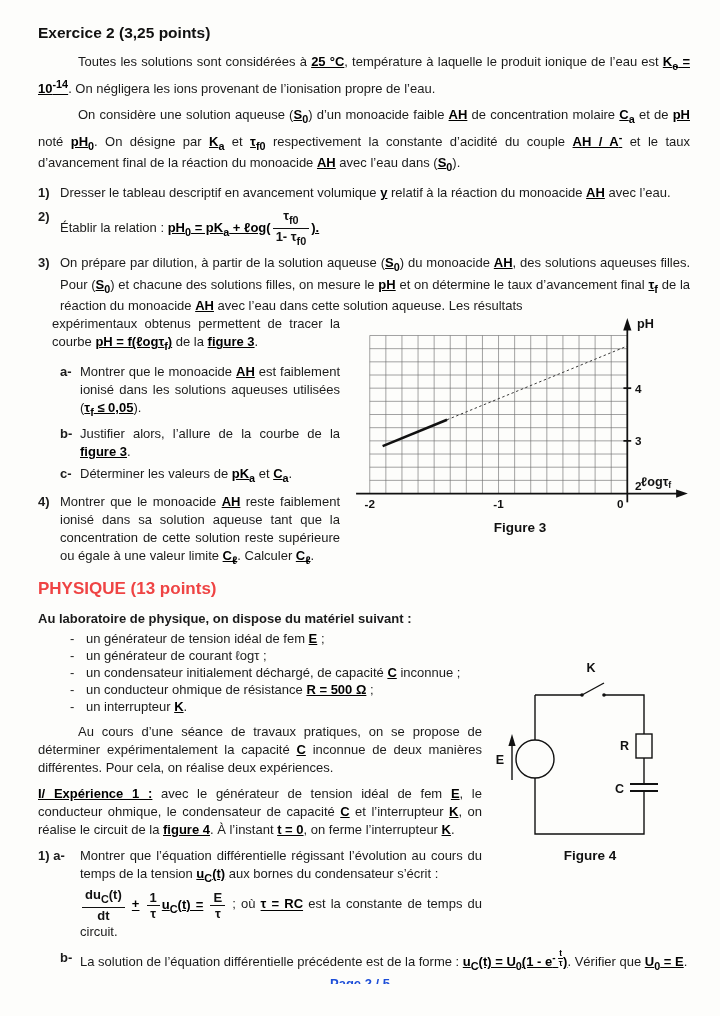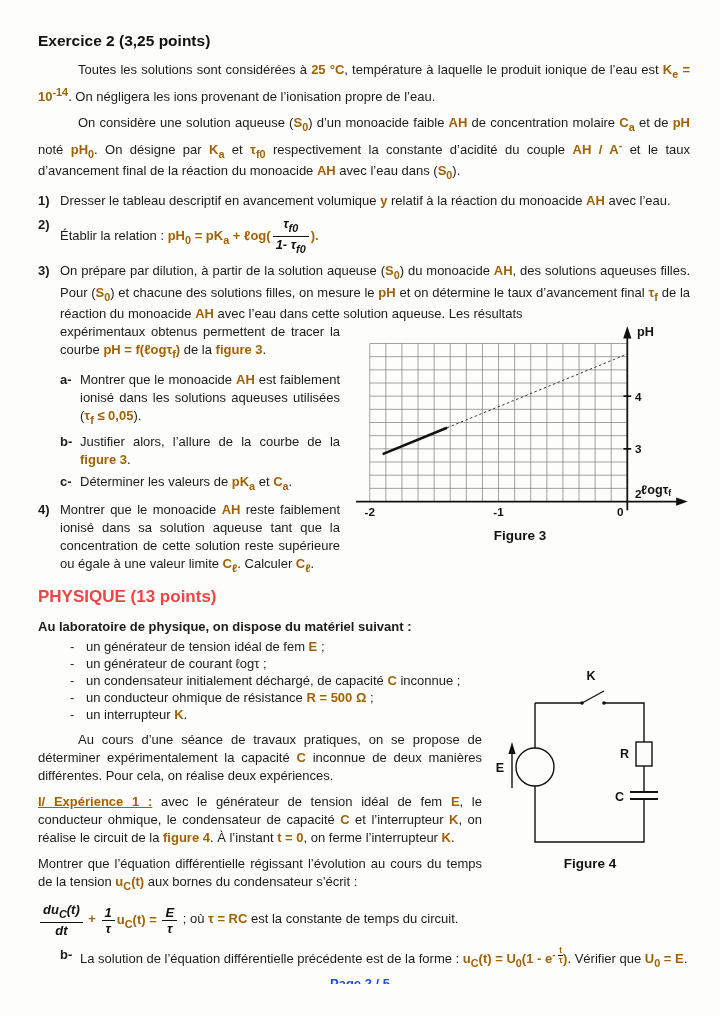--- a/index.html
+++ b/index.html
@@ -1,31 +1,31 @@
 <!DOCTYPE html>
 <html><head>
 <meta charset="utf-8">
 <style>
   html,body{margin:0;padding:0;background:#fdfdfb;}
   body{width:720px;font-family:"Liberation Sans","DejaVu Sans",sans-serif;color:#1b1b1b;font-size:13px;}
-  .page{position:relative;box-sizing:border-box;width:720px;height:984px;padding:32px 30px 0 38px;overflow:hidden;background:#fdfdfb;}
+  .page{position:relative;box-sizing:border-box;width:720px;height:984px;padding:24px 30px 0 38px;overflow:hidden;background:#fdfdfb;}
   p,div.txt{margin:0 0 8px;line-height:18px;text-align:justify;}
   .indent{text-indent:40px;}
-  b{font-weight:700;color:#a16207;}
+  b{font-weight:700;color:#000000;text-decoration:underline;}
   h2.sec{font-size:15.5px;font-weight:700;margin:0 0 11px;color:#111;}
   h1.phys{font-size:17px;font-weight:700;margin:10px 0 11px;clear:both;color:#ef4444;}
   .qitem{display:flex;margin-bottom:6px;text-align:justify;line-height:18px;}
   .qnum{flex:0 0 22px;font-weight:700;}
   .qnum-w{flex:0 0 42px;font-weight:700;}
   .qbody{flex:1;}
-  .cont{margin-left:22px;line-height:18px;text-align:justify;margin-bottom:8px;}
+  .cont{margin-left:14px;line-height:18px;text-align:justify;margin-bottom:8px;}
   .sub{display:flex;margin-left:22px;margin-bottom:4px;line-height:18px;text-align:justify;}
   .subnum{flex:0 0 20px;font-weight:700;}
   .subbody{flex:1;}
-  .frac{display:inline-block;vertical-align:middle;text-align:center;font-weight:700;margin:0 2px;line-height:15px;color:#111;font-style:italic;}
+  .frac{display:inline-block;vertical-align:middle;text-align:center;font-weight:700;margin:0 2px;line-height:15px;color:#111;}
   .fn{display:block;border-bottom:1.4px solid #111;padding:0 3px;}
   .fd{display:block;padding:0 3px;}
   .sfrac{display:inline-block;font-size:8.5px;text-align:center;vertical-align:middle;line-height:9px;}
   .sfn{display:block;border-bottom:1px solid #111;padding:0 1px;}
   .sfd{display:block;}
   sup.esup{font-size:10px;}
   .fig3-float{float:right;width:340px;margin:0 0 4px 10px;}
   .fig4-float{float:right;width:200px;margin:28px 0 4px 8px;}
   .figcap{text-align:center;font-weight:700;font-size:13.5px;margin-top:2px;color:#111;}
   .li{display:flex;margin-left:32px;line-height:17px;}
@@ -195,23 +195,24 @@
     <div class="li" style="margin-bottom:8px;">
         <span class="dash">-</span>
         <div>un interrupteur <b>K</b>.</div>
       </div>
 
     <p class="indent">Au cours d’une séance de travaux pratiques, on se propose de déterminer expérimentalement la capacité <b>C</b> inconnue de deux manières différentes. Pour cela, on réalise deux expériences.</p>
 
     <div class="txt"><b><u>I/ Expérience 1 :</u></b> avec le générateur de tension idéal de fem <b>E</b>, le conducteur ohmique, le condensateur de capacité <b>C</b> et l’interrupteur <b>K</b>, on réalise le circuit de la <b>figure 4</b>. À l’instant <b>t = 0</b>, on ferme l’interrupteur <b>K</b>.</div>
 
     <div class="qitem" style="margin-bottom:2px;">
+      <span class="qnum-w">1) a-</span>
       <div class="qbody">
         <div>Montrer que l’équation différentielle régissant l’évolution au cours du temps de la tension <b>u<sub>C</sub>(t)</b> aux bornes du condensateur s’écrit :</div>
-        <div style="margin:8px 0 0;"><span class="frac"><span class="fn">du<sub>C</sub>(t)</span><span class="fd">dt</span></span> <b>+</b> <span class="frac"><span class="fn">1</span><span class="fd">τ</span></span><b>u<sub>C</sub>(t) =</b> <span class="frac"><span class="fn">E</span><span class="fd">τ</span></span> ; où <b>τ = RC</b> est la constante de temps du circuit.</div>
+        <div style="margin:1px 0 0;"><span class="frac"><span class="fn">du<sub>C</sub>(t)</span><span class="fd">dt</span></span> <b>+</b> <span class="frac"><span class="fn">1</span><span class="fd">τ</span></span><b>u<sub>C</sub>(t) =</b> <span class="frac"><span class="fn">E</span><span class="fd">τ</span></span> ; où <b>τ = RC</b> est la constante de temps du circuit.</div>
       </div>
     </div>
 
     <div class="sub clr" style="margin-top:8px;">
       <span class="subnum">b-</span>
       <div class="subbody">La solution de l’équation différentielle précédente est de la forme : <b>u<sub>C</sub>(t) = U<sub>0</sub>(1 - e<sup class="esup">- <span class="sfrac"><span class="sfn">t</span><span class="sfd">τ</span></span></sup>)</b>. Vérifier que <b>U<sub>0</sub> = E</b>.</div>
     </div>
   </div>
 
   <div class="footer">Page 2 / 5</div>

